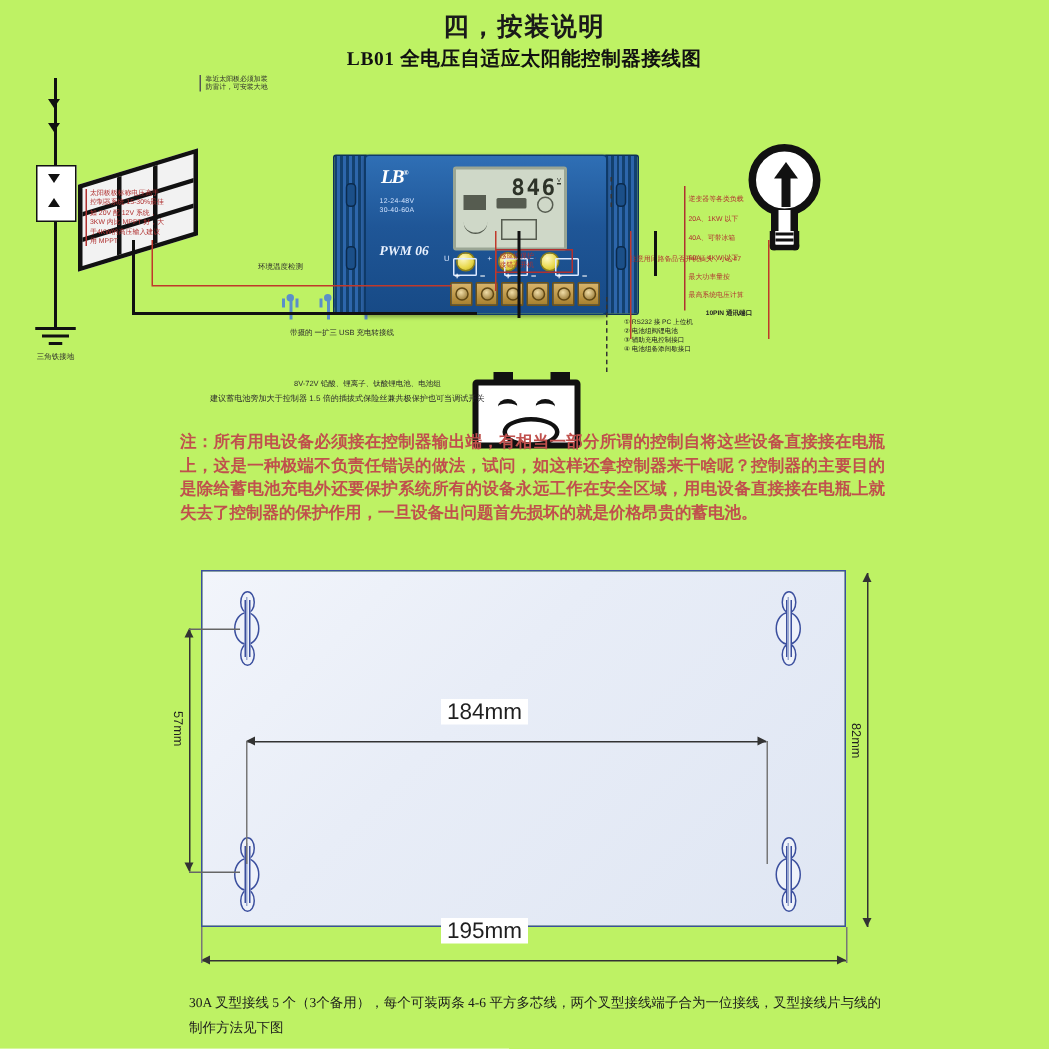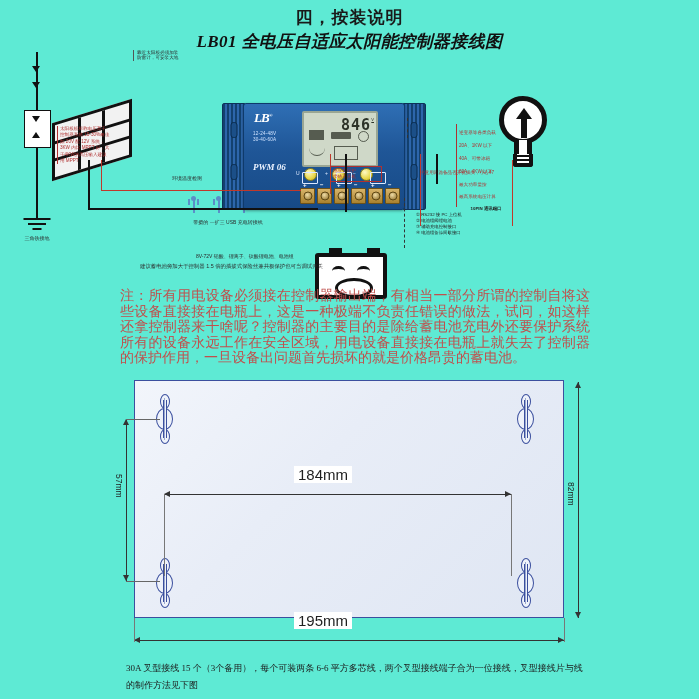--- a/index.html
+++ b/index.html
@@ -1,32 +1,32 @@
 <!DOCTYPE html>
 <html><head>
 <meta charset="utf-8">
 <style>
   html,body{margin:0;padding:0;}
   body{
     width:699px;height:699px;background:#fff;
     font-family:"Liberation Sans","DejaVu Sans",sans-serif;
     overflow:hidden;position:relative;
   }
-  .page{position:relative;width:699px;height:699px;background:#5eead4;}
+  .page{position:relative;width:699px;height:699px;background:#bef264;}
 
   
   .h-section{
     position:absolute;left:0;top:6px;width:699px;text-align:center;
     font-family:"Liberation Serif","DejaVu Serif",serif;
     font-weight:bold;font-size:17px;color:#1a1a1a;letter-spacing:1px;
   }
   .h-title{
     position:absolute;left:0;top:30px;width:699px;text-align:center;
     font-family:"Liberation Serif","DejaVu Serif",serif;
-    font-weight:bold;font-size:17px;color:#111;letter-spacing:.4px;font-style:italic;
+    font-weight:bold;font-size:13px;color:#111;letter-spacing:.4px;
   }
 
   
   .diagram{position:absolute;left:0;top:48px;width:699px;height:235px;}
 
   
   .note{
     position:absolute;font-size:4.6px;line-height:5.4px;color:#2b2b2b;
     font-family:"Liberation Sans",sans-serif;white-space:pre-line;
   }
@@ -170,22 +170,23 @@
   .usb .stem{position:absolute;left:4.5px;top:3px;width:2.4px;height:14px;background:#5b8fc9;}
   .usb .l{position:absolute;top:3px;width:2.2px;height:6px;background:#5b8fc9;}
   .usb .dot{position:absolute;left:3.2px;top:0;width:5px;height:5px;border-radius:50%;background:#5b8fc9;}
 
   
   .comm-list{position:absolute;font-size:4.4px;line-height:6px;color:#222;}
 
   
   .redpara{
     position:absolute;left:120px;top:288px;width:470px;
-    color:#c0504d;font-size:14px;line-height:15.5px;text-align:justify;
+    color:#c0504d;font-size:11px;line-height:15.5px;text-align:justify;
     font-family:"Liberation Serif","DejaVu Serif",serif;
+    font-weight:bold;
   }
 
   
   .dimwrap{position:absolute;left:112px;top:378px;width:480px;height:272px;}
   .plate{
     position:absolute;left:22px;top:2px;width:430px;height:238px;
     background:linear-gradient(135deg,#f2f5fb 0%,#e8edf7 40%,#dfe6f3 100%);
     border:1.6px solid #3b4f9e;box-sizing:border-box;
   }
   .keyhole{position:absolute;width:17px;height:50px;}
@@ -467,15 +468,15 @@
     <div class="dimtxt" style="left:182px;top:88px;">184mm</div>
 
     <div class="dimline h" style="left:22px;top:262px;width:430px;"></div>
     <div class="ah l" style="left:22px;top:259px;"></div>
     <div class="ah r" style="left:446px;top:259px;"></div>
     <div class="ext v" style="left:22px;top:240px;height:24px;background:#777;"></div>
     <div class="ext v" style="left:452px;top:240px;height:24px;background:#777;"></div>
     <div class="dimtxt" style="left:182px;top:234px;">195mm</div>
   </div>
 
-  <div class="botpara">30A 叉型接线 15 个（3个备用），每个可装两条 6-6 平方多芯线，两个叉型接线端子合为一位接线，叉型接线片与线的制作方法见下图</div>
+  <div class="botpara">30A 叉型接线 5 个（3个备用），每个可装两条 4-6 平方多芯线，两个叉型接线端子合为一位接线，叉型接线片与线的制作方法见下图</div>
 
 </div>
 
 </body></html>

